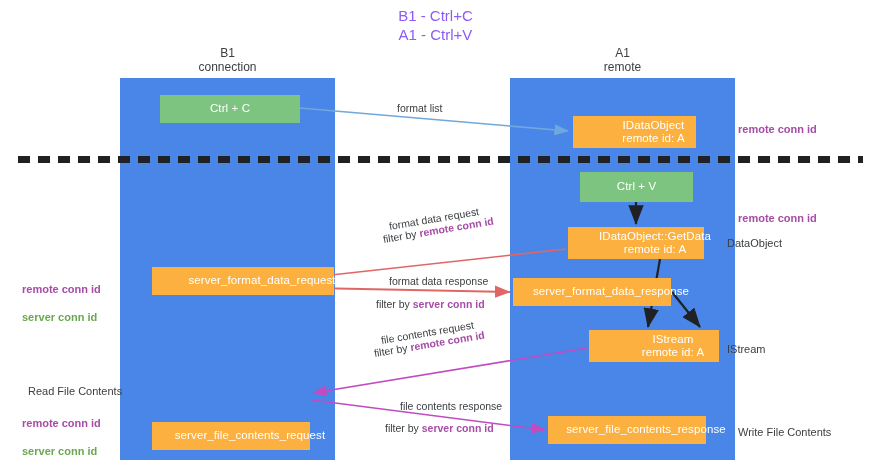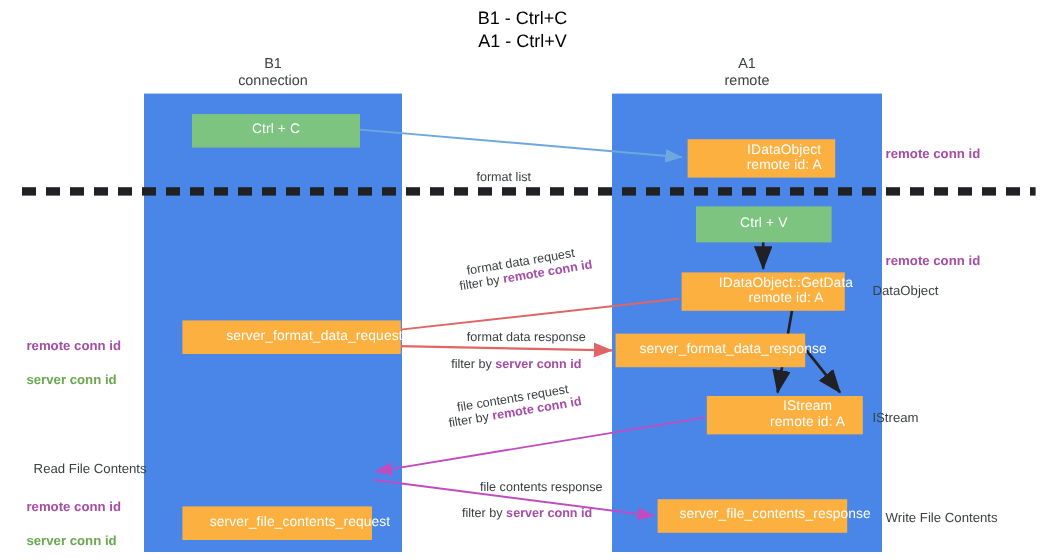--- a/index.html
+++ b/index.html
@@ -16,21 +16,21 @@
     overflow: hidden;
   }
   .abs { position: absolute; }
 
   
   #title {
     left: 0; top: 6px;
     width: 871px;
     text-align: center;
     font-size: 15px;
-    color: #000000;
+    color: #8b5cf6;
     line-height: 19px;
     white-space: pre-line;
   }
 
   
   .col-head {
     text-align: center;
     font-size: 12px;
     color: #3c4043;
     line-height: 14px;
@@ -106,21 +106,21 @@
   
   .edge-label {
     font-size: 10.5px;
     color: #3c4043;
     line-height: 14px;
     white-space: nowrap;
   }
   .edge-label b { font-weight: bold; }
   .tilt-up { transform: rotate(-9.5deg); transform-origin: left center; }
 
-  #lbl-format-list  { left: 397px; top: 101px; margin-top: 40px; }
+  #lbl-format-list  { left: 397px; top: 101px; }
   #lbl-fdreq-1      { left: 389px; top: 219px; }
   #lbl-fdreq-2      { left: 383px; top: 232px; }
   #lbl-fdresp-1     { left: 389px; top: 274px; }
   #lbl-fdresp-2     { left: 376px; top: 297px; }
   #lbl-fcreq-1      { left: 381px; top: 333px; }
   #lbl-fcreq-2      { left: 374px; top: 346px; }
   #lbl-fcresp-1     { left: 400px; top: 399px; }
   #lbl-fcresp-2     { left: 385px; top: 421px; }
 
   #edges { left: 0; top: 0; width: 871px; height: 467px; }

